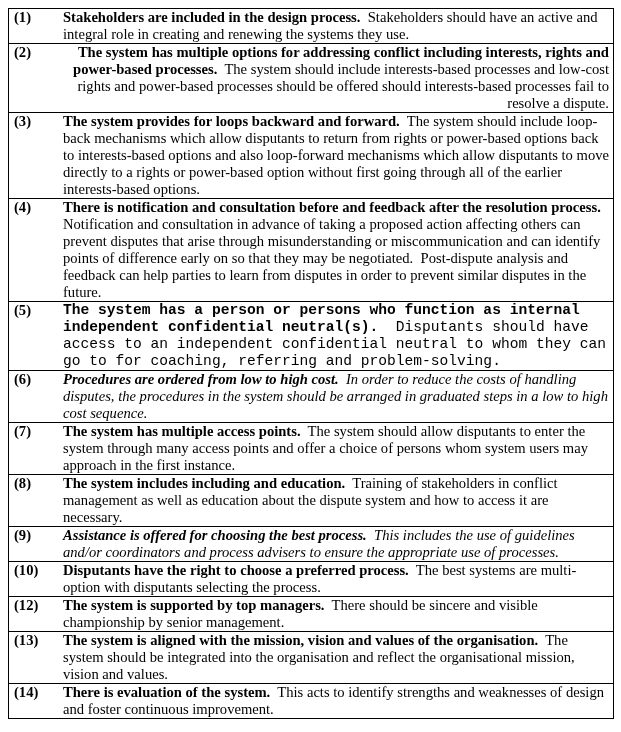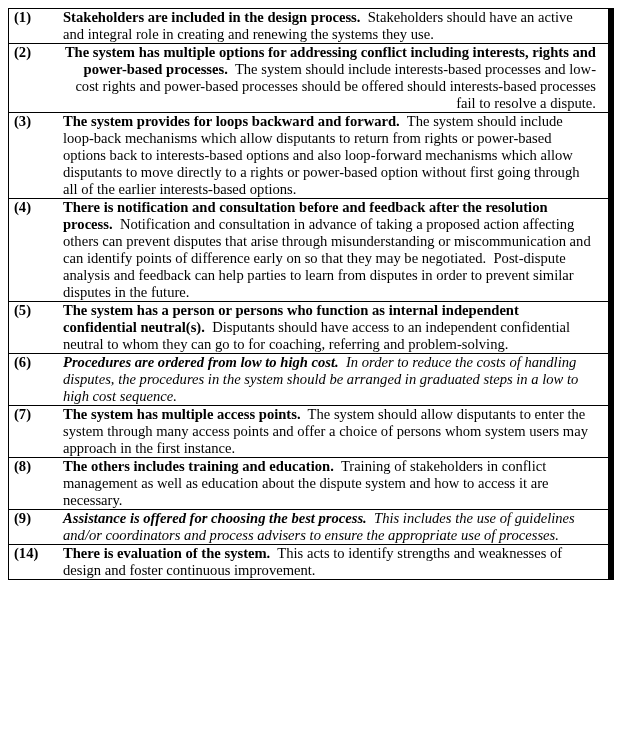--- a/index.html
+++ b/index.html
@@ -32,22 +32,22 @@
       vertical-align: top;
     }
     .principles-table tr td:first-child {
       border-left: 1px solid #000;
       width: 49px;
       padding-left: 5px;
       font-weight: bold;
       white-space: nowrap;
     }
     .principles-table tr td:last-child {
-      border-right: 6px solid #000000;
-      padding-right: 12px;
+      border-right: 1px solid #000000;
+      padding-right: 4px;
     }
     .heading {
       font-weight: bold;
     }
   </style>
 </head>
 <body>
 
 <table class="principles-table">
   <tbody>
@@ -62,36 +62,48 @@
     <tr>
       <td>(3)</td>
       <td style="white-space: pre-wrap;"><span class="heading">The system provides for loops backward and forward.</span><span>  The system should include loop-back mechanisms which allow disputants to return from rights or power-based options back to interests-based options and also loop-forward mechanisms which allow disputants to move directly to a rights or power-based option without first going through all of the earlier interests-based options.</span></td>
     </tr>
     <tr>
       <td>(4)</td>
       <td style="white-space: pre-wrap;"><span class="heading">There is notification and consultation before and feedback after the resolution process.</span><span>  Notification and consultation in advance of taking a proposed action affecting others can prevent disputes that arise through misunderstanding or miscommunication and can identify points of difference early on so that they may be negotiated.  Post-dispute analysis and feedback can help parties to learn from disputes in order to prevent similar disputes in the future.</span></td>
     </tr>
     <tr>
       <td>(5)</td>
-      <td style="white-space: pre-wrap;"><span class="heading">The system has a person or persons who function as internal independent confidential neutral(s).</span><span>  Disputants should have access to an independent confidential neutral to whom they can go to for coaching, referring and problem-solving.</span></td>
+      <td style="white-space: pre-wrap; font-family: Liberation Mono, monospace;"><span class="heading">The system has a person or persons who function as internal independent confidential neutral(s).</span><span>  Disputants should have access to an independent confidential neutral to whom they can go to for coaching, referring and problem-solving.</span></td>
     </tr>
     <tr>
       <td>(6)</td>
       <td style="white-space: pre-wrap; font-style: italic;"><span class="heading">Procedures are ordered from low to high cost.</span><span>  In order to reduce the costs of handling disputes, the procedures in the system should be arranged in graduated steps in a low to high cost sequence.</span></td>
     </tr>
     <tr>
       <td>(7)</td>
       <td style="white-space: pre-wrap;"><span class="heading">The system has multiple access points.</span><span>  The system should allow disputants to enter the system through many access points and offer a choice of persons whom system users may approach in the first instance.</span></td>
     </tr>
     <tr>
       <td>(8)</td>
-      <td style="white-space: pre-wrap;"><span class="heading">The others includes training and education.</span><span>  Training of stakeholders in conflict management as well as education about the dispute system and how to access it are necessary.</span></td>
+      <td style="white-space: pre-wrap;"><span class="heading">The system includes including and education.</span><span>  Training of stakeholders in conflict management as well as education about the dispute system and how to access it are necessary.</span></td>
     </tr>
     <tr>
       <td>(9)</td>
       <td style="white-space: pre-wrap; font-style: italic;"><span class="heading">Assistance is offered for choosing the best process.</span><span>  This includes the use of guidelines and/or coordinators and process advisers to ensure the appropriate use of processes.</span></td>
+    </tr>
+    <tr>
+      <td>(10)</td>
+      <td style="white-space: pre-wrap;"><span class="heading">Disputants have the right to choose a preferred process.</span><span>  The best systems are multi-option with disputants selecting the process.</span></td>
+    </tr>
+    <tr>
+      <td>(12)</td>
+      <td style="white-space: pre-wrap;"><span class="heading">The system is supported by top managers.</span><span>  There should be sincere and visible championship by senior management.</span></td>
+    </tr>
+    <tr>
+      <td>(13)</td>
+      <td style="white-space: pre-wrap;"><span class="heading">The system is aligned with the mission, vision and values of the organisation.</span><span>  The system should be integrated into the organisation and reflect the organisational mission, vision and values.</span></td>
     </tr>
     <tr>
       <td>(14)</td>
       <td style="white-space: pre-wrap;"><span class="heading">There is evaluation of the system.</span><span>  This acts to identify strengths and weaknesses of design and foster continuous improvement.</span></td>
     </tr>
   </tbody>
 </table>
 
 </body></html>

